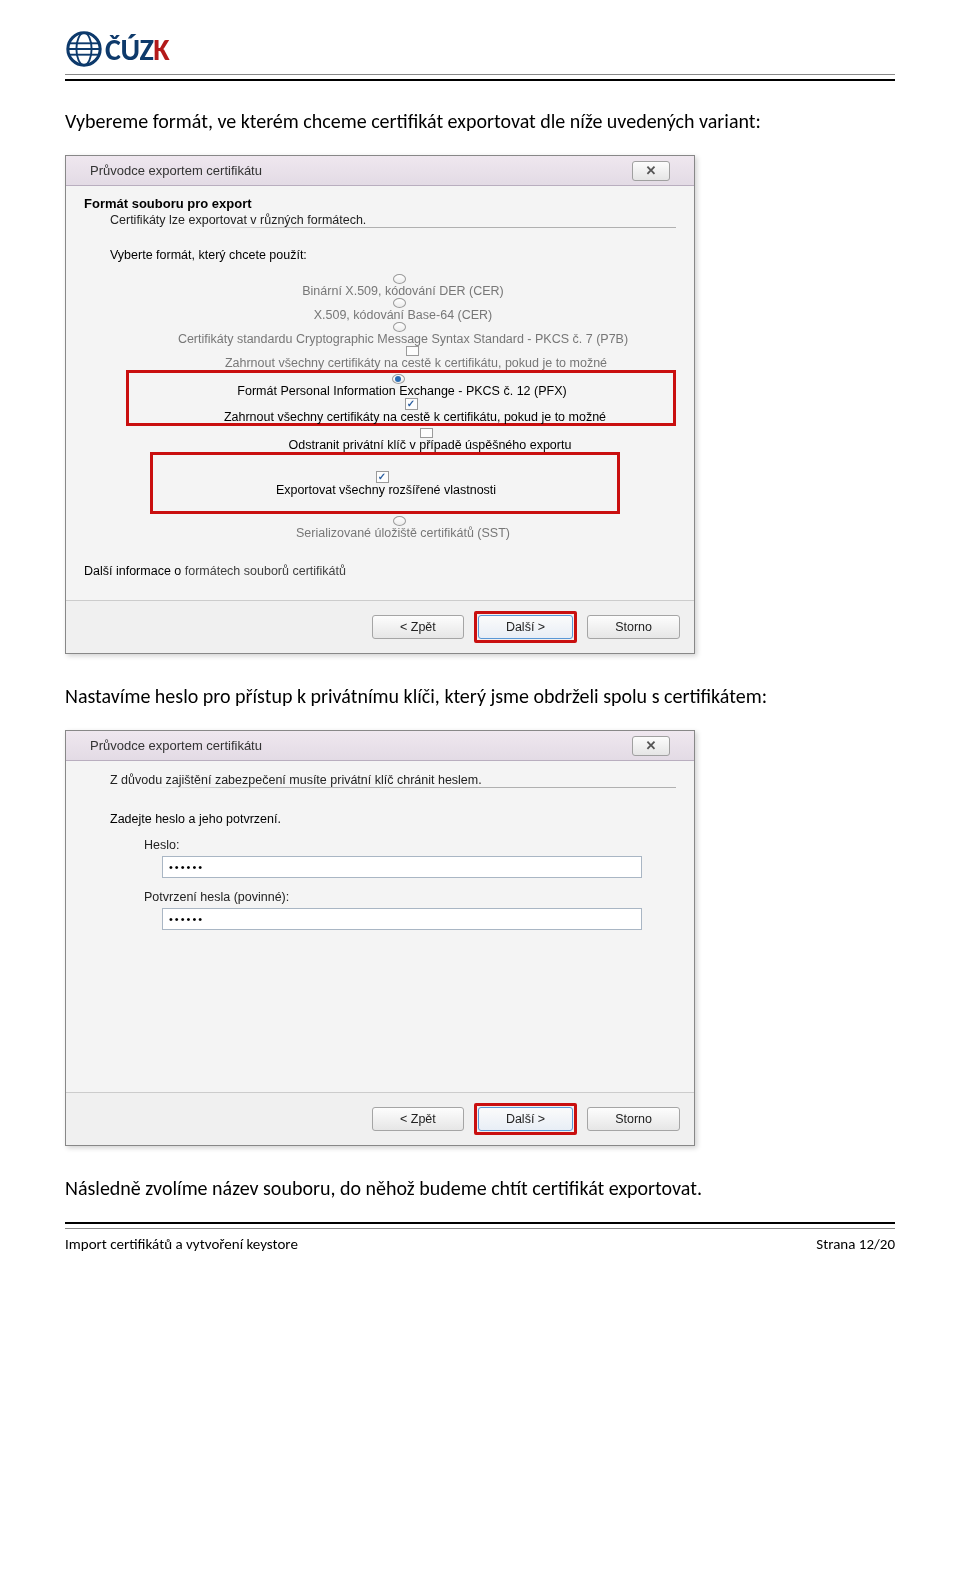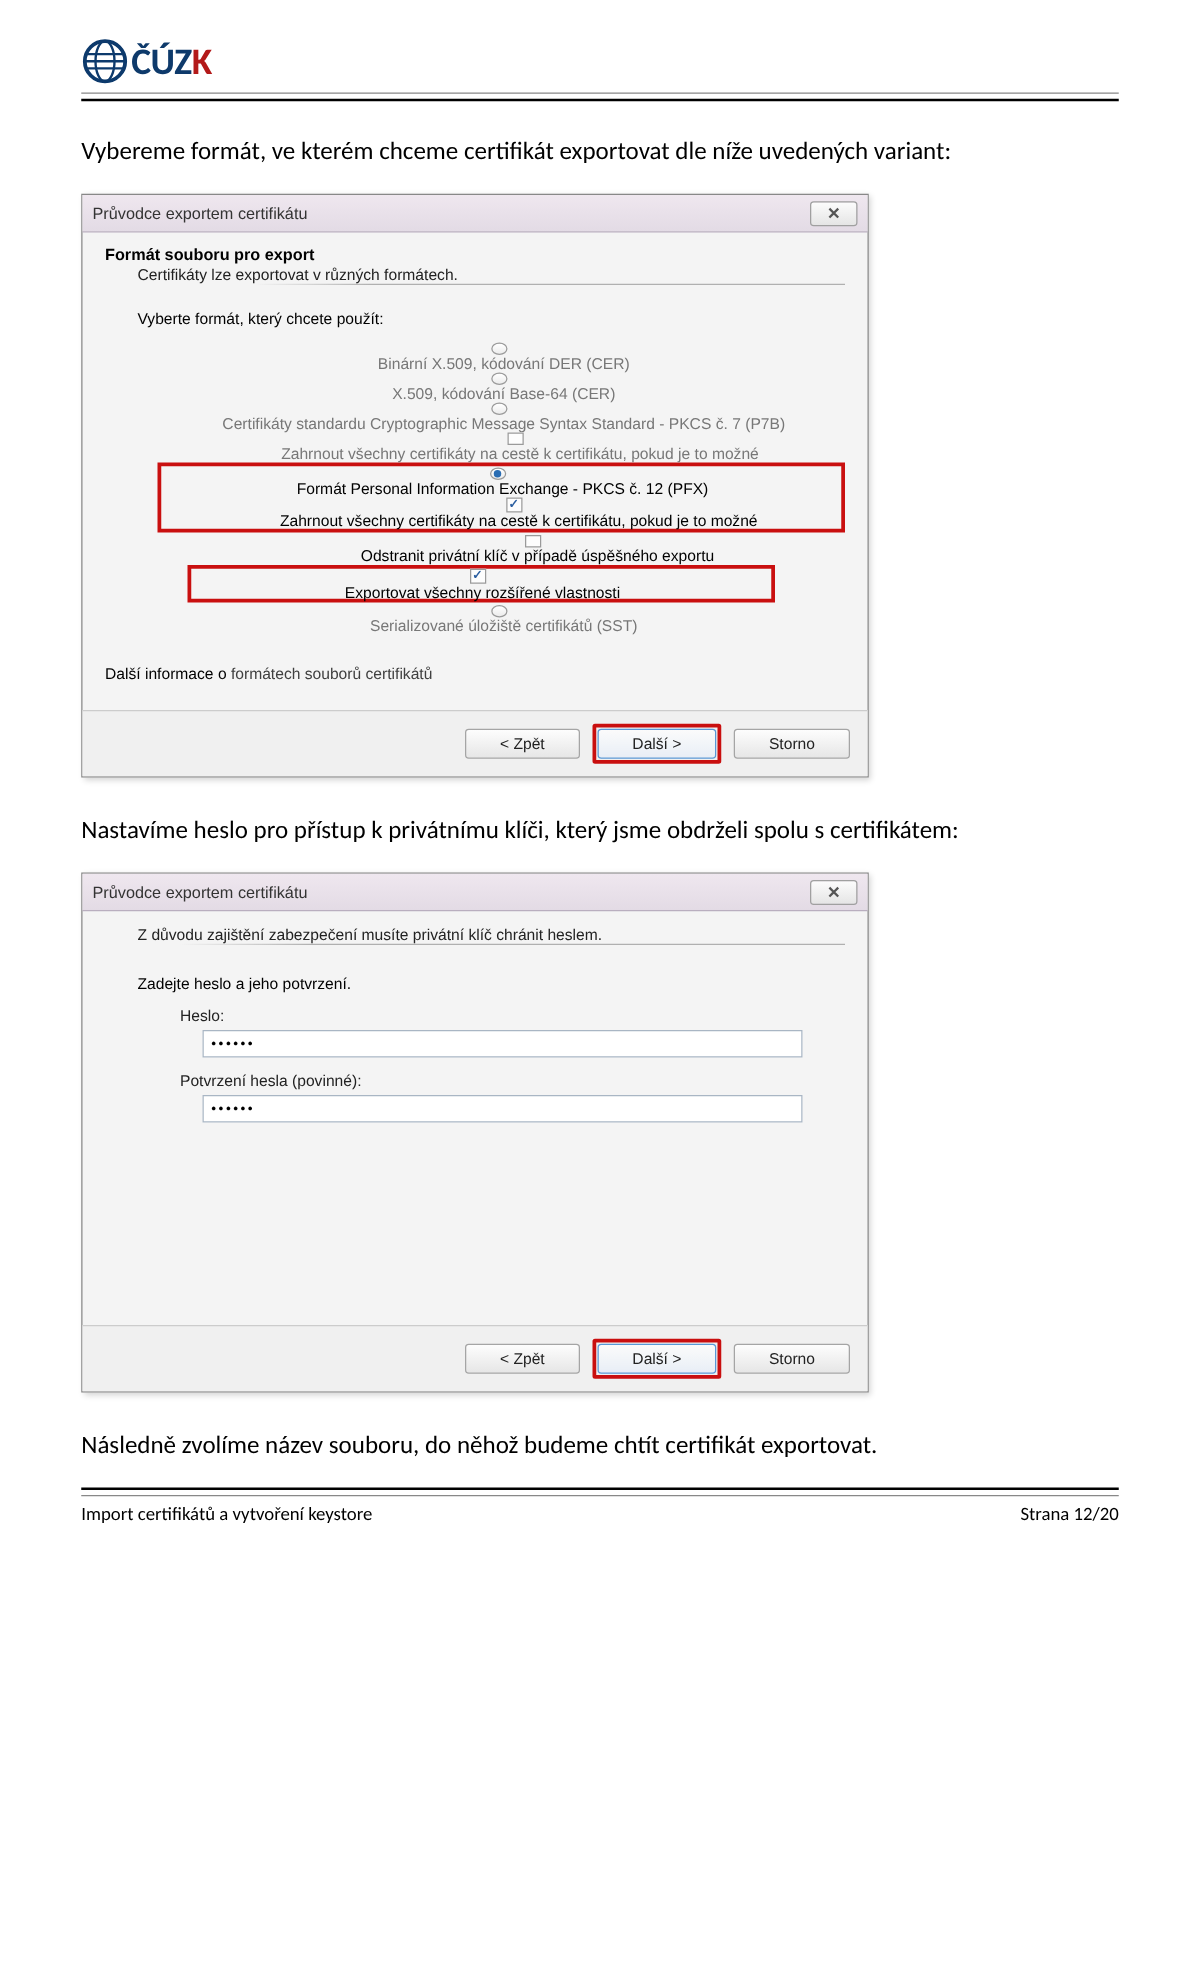--- a/index.html
+++ b/index.html
@@ -43,21 +43,21 @@
     font-family: 'Segoe UI', Tahoma, Arial, sans-serif;
     font-size: 12.5px;
     color:#000;
     box-shadow: 2px 2px 5px rgba(0,0,0,.18);
     margin-bottom: 30px;
   }
   .title-bar {
     display:flex; align-items:center; justify-content:space-between;
     background: linear-gradient(#efe7ef, #e3dbe5);
     height: 30px;
-    padding: 0 8px;
+    padding: 0 24px;
     border-bottom:1px solid #b9aebf;
   }
   .title-bar .title { color:#333; font-size:13px;}
   .close-btn {
     width:38px; height:20px; border:1px solid #a0a0a0; border-radius:3px;
     background:linear-gradient(#fcfcfc,#e5e5e5);
     display:flex; align-items:center; justify-content:center;
     color:#555; font-size:13px; font-weight:bold;
   }
   .dialog-inner { padding: 10px 18px 12px 18px; }
@@ -80,21 +80,21 @@
   .radio.selected .dot{display:block;}
   .chk {
     width:13px;height:13px;border:1px solid #9a9a9a;background:#fdfdfd;margin-right:8px;
     display:flex;align-items:center;justify-content:center;font-size:10px;line-height:1;color:#2a5ea0;font-weight:bold;
   }
   .chk.mark::after{content:"✓";}
   .indent1 { margin-left:72px; }
   .hl-box { border:3px solid #c90f0f; padding:1px 2px; margin-left:42px; }
   .hl-box .opt-row { margin-left:2px; }
   .hl-box .indent1 { margin-left:28px; }
-  .hl-box2 { border:3px solid #c90f0f; padding:0 2px; margin-left:66px; width:470px;}
+  .hl-box2 { border:3px solid #c90f0f; padding:16px 2px; margin-left:66px; width:470px;}
   .hl-box2 .opt-row { margin-left:2px; }
   .link-row { margin-top:24px; }
   .link { color:#404040; }
   .btn-bar {
     background:#f0f0f0;border-top:1px solid #ccc;
     display:flex; justify-content:flex-end; align-items:center;
     gap:10px; padding:10px 14px;
   }
   .win-btn {
     min-width:92px; height:24px;

